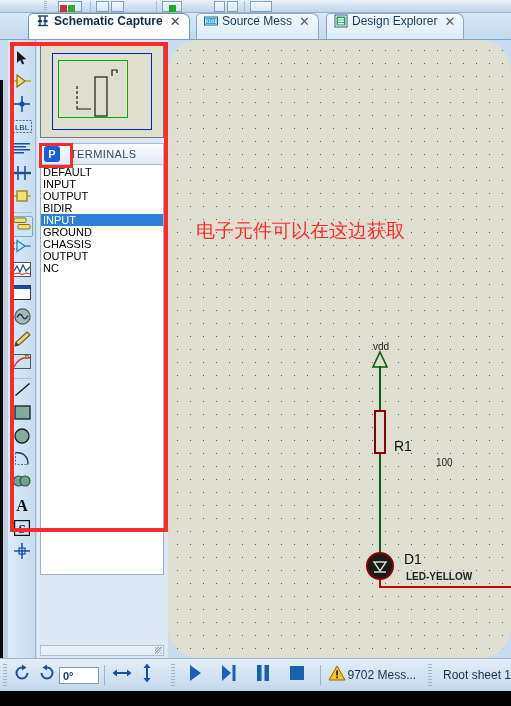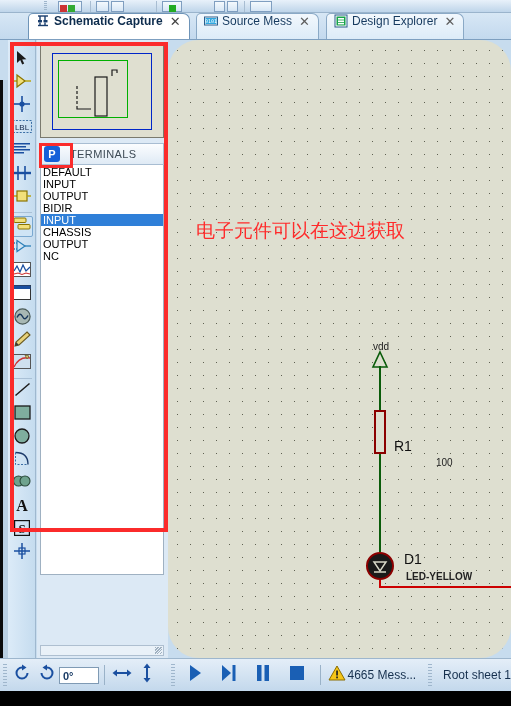--- a/index.html
+++ b/index.html
@@ -437,20 +437,21 @@
         <span class="pbtn">P</span>
         <span class="term-title">TERMINALS</span>
       </div>
 
       <div class="termlist">
         <div class="term-item">DEFAULT</div>
         <div class="term-item">INPUT</div>
         <div class="term-item">OUTPUT</div>
         <div class="term-item">BIDIR</div>
         <div class="term-item sel">INPUT</div>
+        <div class="term-item">GROUND</div>
         <div class="term-item">CHASSIS</div>
         <div class="term-item">OUTPUT</div>
         <div class="term-item">NC</div>
       </div>
 
       <div class="lp-scroll"></div>
     </div>
 
     <div class="canvas">
 
@@ -557,20 +558,20 @@
     <div class="sb-sep" style="margin:0 6px;"></div>
 
     <div class="sb-btn" style="width:22px;">
       <span>
       <svg width="18" height="16" viewBox="0 0 18 16">
         <path d="M9 1 L17 15 L1 15 Z" fill="#f5c518" stroke="#8a6d00" stroke-width="1"></path>
         <rect x="8.2" y="5.5" width="1.7" height="5" fill="#222"></rect>
         <rect x="8.2" y="11.5" width="1.7" height="1.8" fill="#222"></rect>
       </svg></span>
     </div>
-    <div class="sb-text">4665 Mess...</div>
+    <div class="sb-text">9702 Mess...</div>
 
     <div class="sb-grip" style="margin-left:12px;"></div>
     <div class="sb-text" style="margin-left:8px;">Root sheet 1</div>
   </div>
 
   <div class="bottom-black"></div>
 </div>
 
 </body></html>

